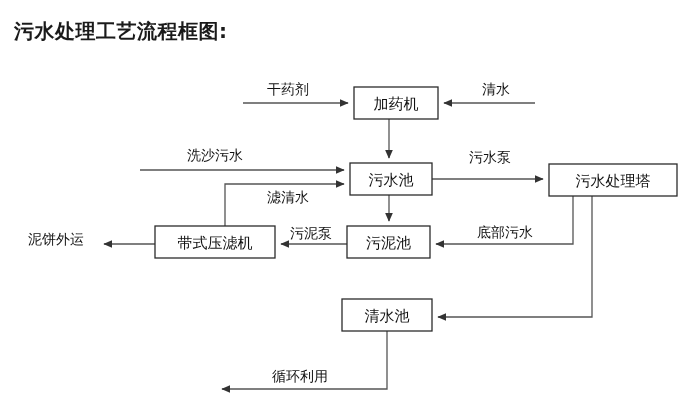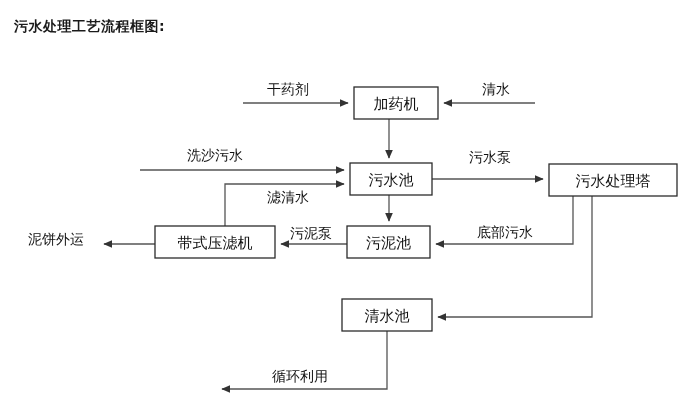--- a/index.html
+++ b/index.html
@@ -5,21 +5,21 @@
   html,body{margin:0;padding:0;}
   body{
     width:700px;height:420px;
     background:#ffffff;
     font-family:"DejaVu Sans","Liberation Sans",sans-serif;
     overflow:hidden;
   }
   #diagram-root{position:relative;width:700px;height:420px;}
   #title{
     position:absolute;left:14px;top:18px;
-    font-size:14px;font-weight:bold;color:#1a1a1a;
+    font-size:20px;font-weight:bold;color:#1a1a1a;
     letter-spacing:0.5px;
     white-space:nowrap;
   }
   svg{position:absolute;left:0;top:0;width:700px;height:420px;}
   .boxrect{fill:#ffffff;stroke:#2b2b2b;stroke-width:1.3;}
   .boxlabel{
     font-family:"DejaVu Sans","Liberation Sans",sans-serif;
     font-size:15px;fill:#111111;
     text-anchor:middle;dominant-baseline:middle;
   }

